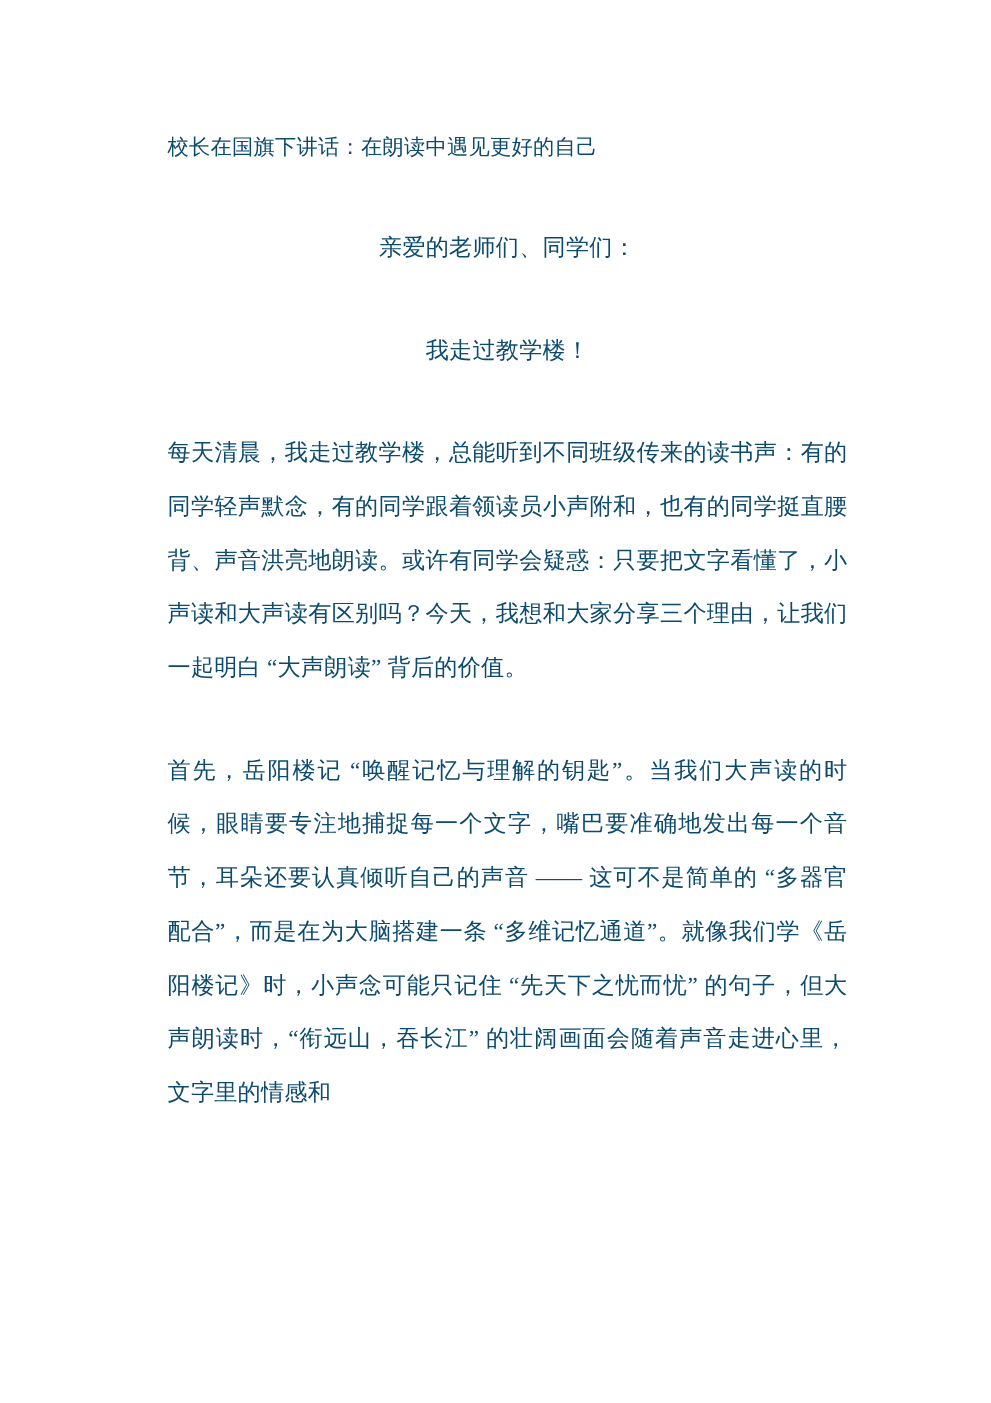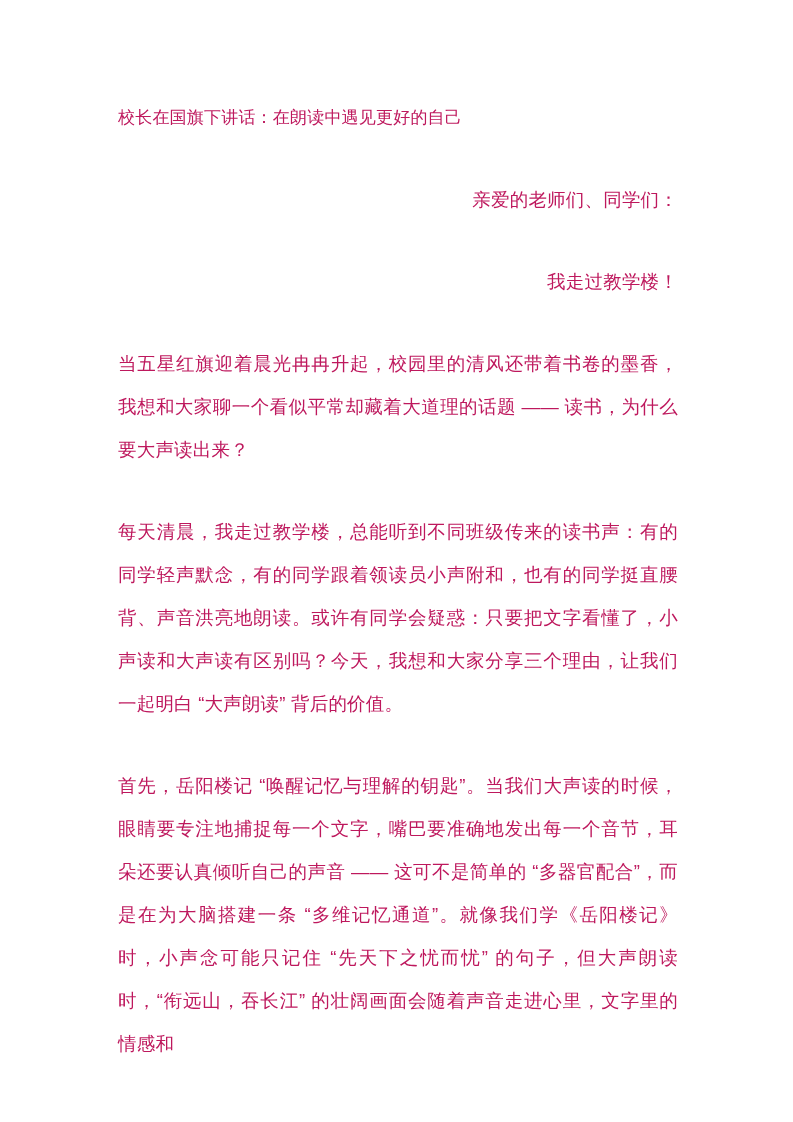--- a/index.html
+++ b/index.html
@@ -14,42 +14,41 @@
     background: #ffffff;
     overflow: hidden;
   }
   .content {
     position: absolute;
     left: 118px;
     top: 96px;
     width: 560px;
   }
   .content p {
-    margin: 0 0 39px 0;
-    font-family: Liberation Sans, sans-serif;
+    margin: 0 0 39px 16px;
+    font-family: Liberation Serif, serif;
     font-size: 18.5px;
     line-height: 43px;
-    color: #be185d;
+    color: #0c4a6e;
     text-align: justify;
     letter-spacing: 0.2px;
     word-break: normal;
   }
   .content p.title-line {
     font-size: 17px;
     text-align: left;
   }
   .content p.single-line {
-    text-align: right;
+    text-align: center;
   }
 </style>
 </head>
 <body>
 
 <div class="page">
   <div class="content">
     <p class="title-line">校长在国旗下讲话：在朗读中遇见更好的自己</p>
     <p class="single-line">亲爱的老师们、同学们：</p>
     <p class="single-line">我走过教学楼！</p>
-    <p class="body-paragraph">当五星红旗迎着晨光冉冉升起，校园里的清风还带着书卷的墨香，我想和大家聊一个看似平常却藏着大道理的话题 —— 读书，为什么要大声读出来？</p>
     <p class="body-paragraph">每天清晨，我走过教学楼，总能听到不同班级传来的读书声：有的同学轻声默念，有的同学跟着领读员小声附和，也有的同学挺直腰背、声音洪亮地朗读。或许有同学会疑惑：只要把文字看懂了，小声读和大声读有区别吗？今天，我想和大家分享三个理由，让我们一起明白 “大声朗读” 背后的价值。</p>
     <p class="body-paragraph">首先，岳阳楼记 “唤醒记忆与理解的钥匙”。当我们大声读的时候，眼睛要专注地捕捉每一个文字，嘴巴要准确地发出每一个音节，耳朵还要认真倾听自己的声音 —— 这可不是简单的 “多器官配合”，而是在为大脑搭建一条 “多维记忆通道”。就像我们学《岳阳楼记》时，小声念可能只记住 “先天下之忧而忧” 的句子，但大声朗读时，“衔远山，吞长江” 的壮阔画面会随着声音走进心里，文字里的情感和</p>
   </div>
 </div>
 
 </body></html>

